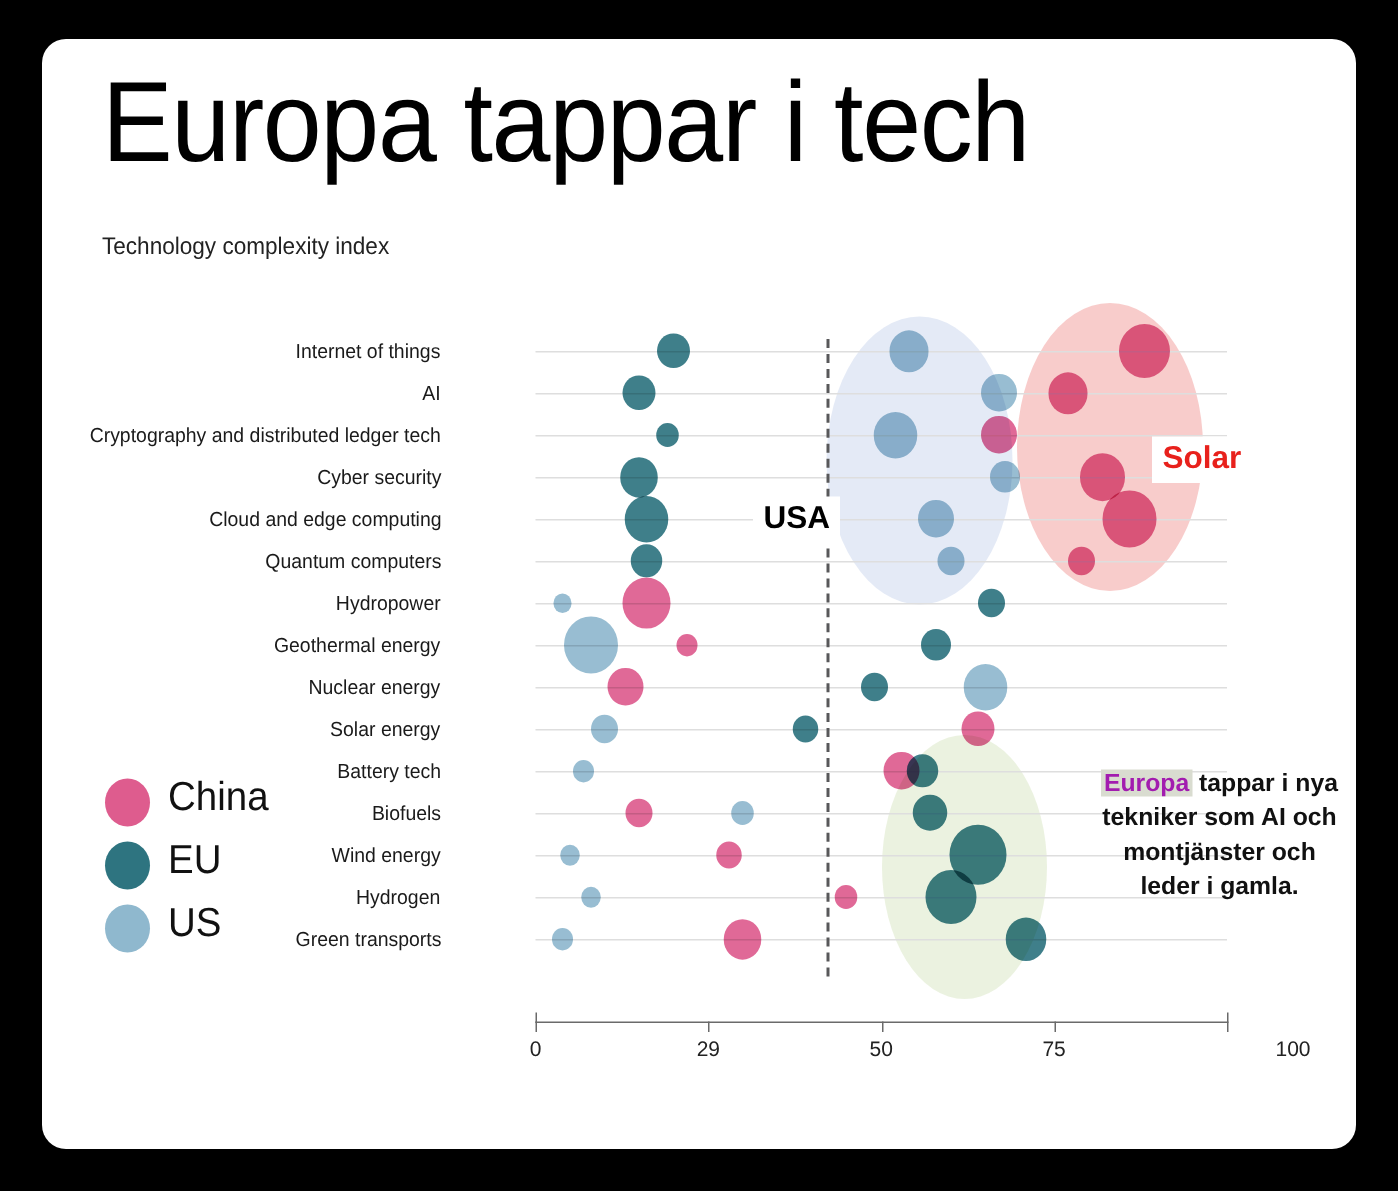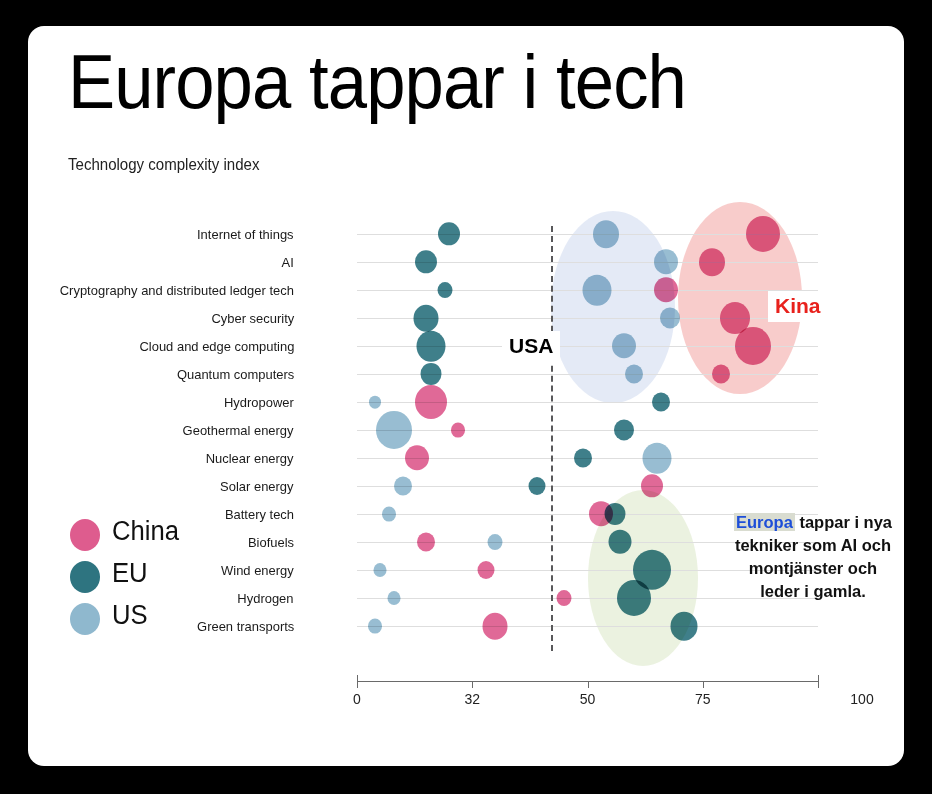--- a/index.html
+++ b/index.html
@@ -260,45 +260,45 @@
 
     <div id="divider" style="left: 522.62px;"></div>
 
     <div id="axisline"></div>
     <div id="axiscap-l" style="left: 329px;"></div>
     <div id="axiscap-r" style="left: 790px;"></div>
     <div id="ticks">
         <div class="tick" style="left: 329px;"></div>
         <div class="ticklabel" style="left: 329px;">0</div>
         <div class="tick" style="left: 444.25px;"></div>
-        <div class="ticklabel" style="left: 444.25px;">32</div>
+        <div class="ticklabel" style="left: 444.25px;">29</div>
         <div class="tick" style="left: 559.5px;"></div>
         <div class="ticklabel" style="left: 559.5px;">50</div>
         <div class="tick" style="left: 674.75px;"></div>
         <div class="ticklabel" style="left: 674.75px;">75</div>
         <div class="tick" style="left: 790px;"></div>
         <div class="ticklabel" style="left: 790px; margin-left: 44px;">100</div>
       </div>
 
     <div class="region-label" id="label-usa" style="color: #000000;">USA</div>
-    <div class="region-label" id="label-kina" style="color: rgb(232, 33, 28);">Kina</div>
+    <div class="region-label" id="label-kina" style="color: rgb(232, 33, 28);">Solar</div>
   </div>
 
   <div id="legend">
       <div class="legend-row">
         <span class="legend-dot" style="background: rgb(222, 92, 142);"></span>
         <span class="legend-text">China</span>
       </div>
       <div class="legend-row">
         <span class="legend-dot" style="background: rgb(46, 116, 128);"></span>
         <span class="legend-text">EU</span>
       </div>
       <div class="legend-row">
         <span class="legend-dot" style="background: rgb(143, 184, 206);"></span>
         <span class="legend-text">US</span>
       </div>
     </div>
 
   <div id="annotation">
-    <span class="hl" style="color: #1d4ed8;">Europa</span><span> tappar i nya tekniker som AI och montjänster och leder i gamla.</span>
+    <span class="hl" style="color: #a21caf;">Europa</span><span> tappar i nya tekniker som AI och montjänster och leder i gamla.</span>
   </div>
 
 </div>
 
 </body></html>

